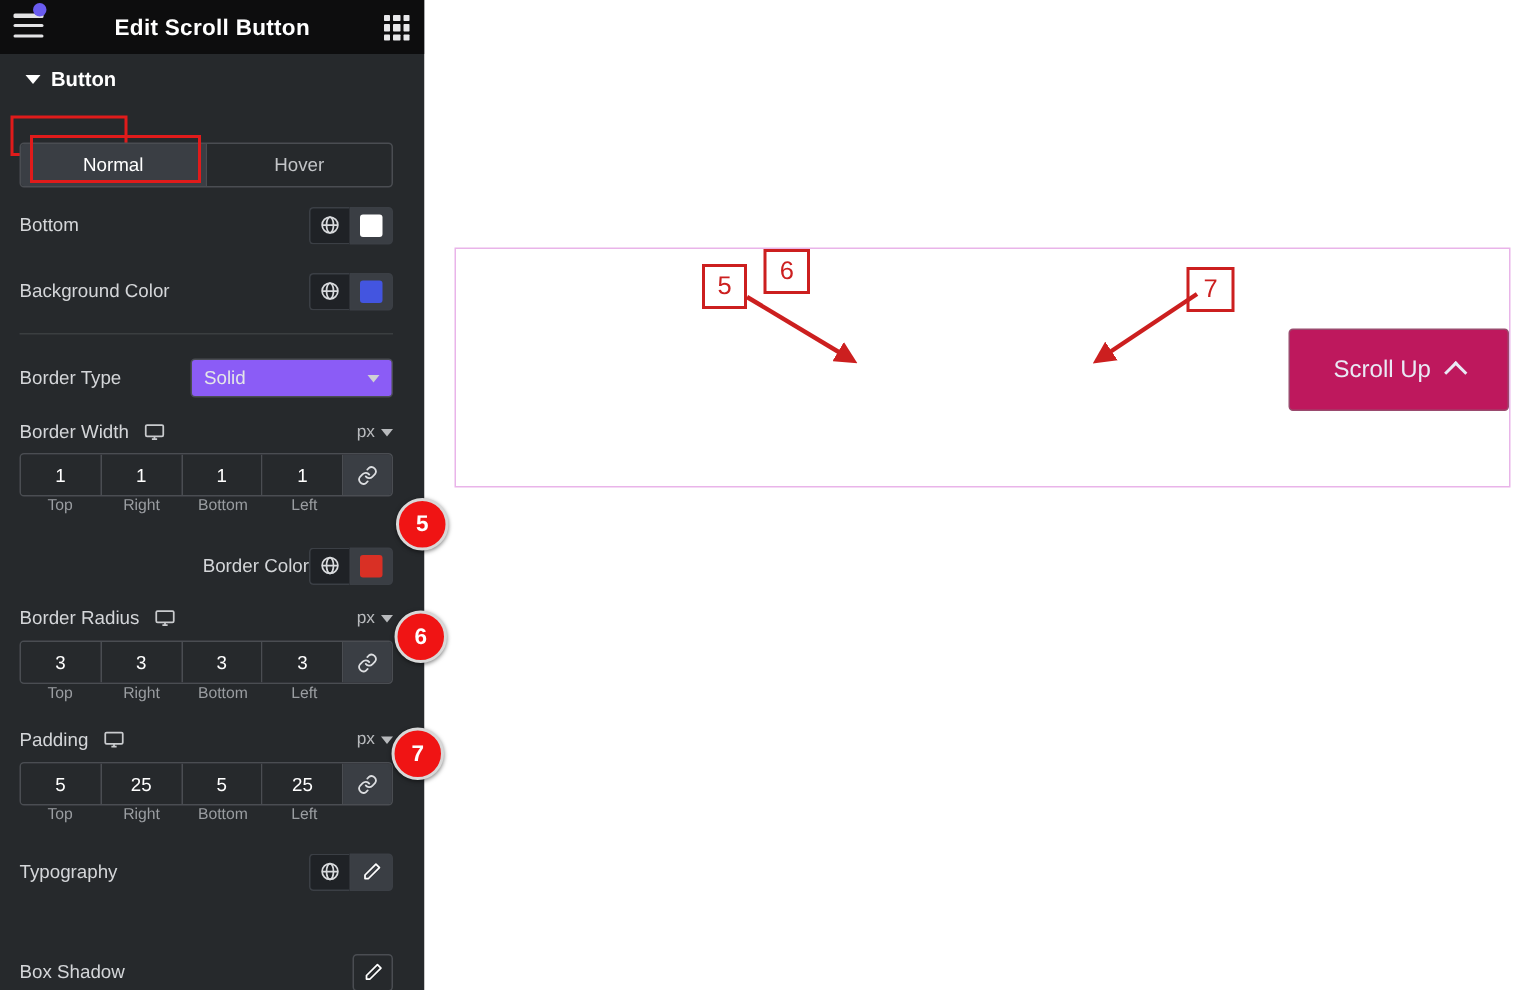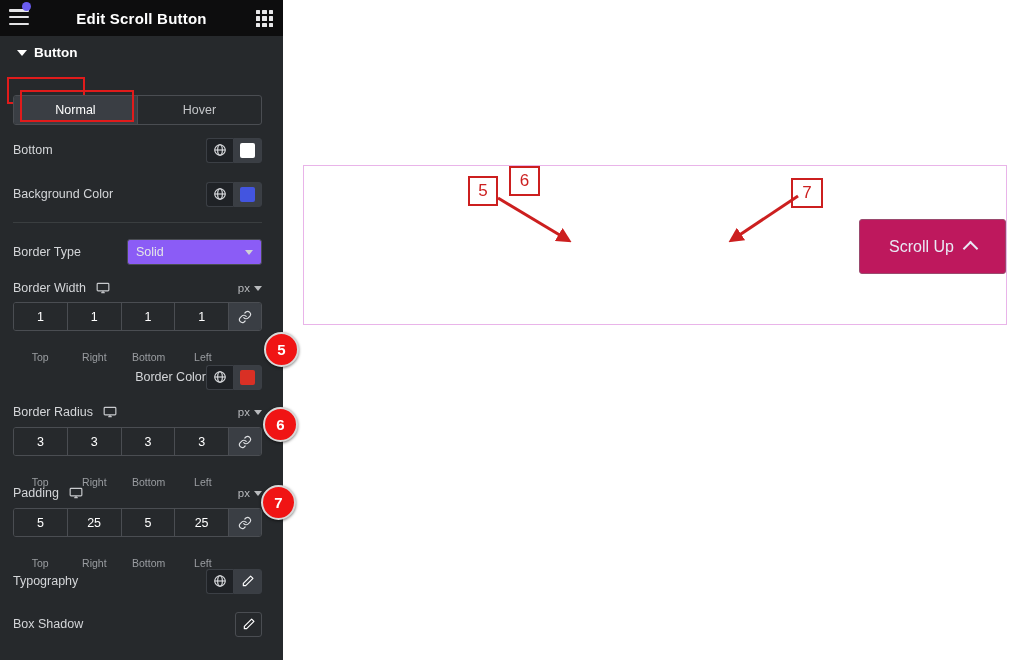--- a/index.html
+++ b/index.html
@@ -152,21 +152,21 @@
   .dims-inputs { display: flex; height: 29px; border: 1px solid #4a4d52; border-radius: 3px; overflow: hidden; }
   .dim-cell {
     flex: 1; display: flex; align-items: center; justify-content: center;
     background: #26292c; font-size: 12.5px; color: #ffffff;
     border-right: 1px solid #4a4d52; cursor: text;
   }
   .link-cell {
     width: 32px; display: flex; align-items: center; justify-content: center;
     background: #3a3e44; cursor: pointer;
   }
-  .dims-labels { display: flex; margin-top: 20px; }
+  .dims-labels { display: flex; margin-top: 0; }
   .dim-lbl {
     flex: 1; text-align: center; font-size: 10.5px; color: #9a9da1;
   }
   .dim-lbl-spacer { width: 32px; }
 
   
   .divider { position: absolute; left: 13px; width: 249px; height: 1px; background: #3a3e40; }
 
   
   #canvas {
@@ -450,21 +450,21 @@
           </svg>
         </span>
         <span class="pencil-active">
           <svg width="14" height="14" viewBox="0 0 24 24" fill="none" stroke="#ffffff" stroke-width="2" stroke-linejoin="round">
             <path d="M16.5 3.5l4 4L8 20H4v-4z"></path>
           </svg>
         </span>
       </span>
     </div>
 
-    <div class="row" style="top:611px; height:26px;">
+    <div class="row" style="top:635px; height:26px;">
       <span class="row-label">Box Shadow</span>
       <span class="single-btn">
         <svg width="14" height="14" viewBox="0 0 24 24" fill="none" stroke="#ffffff" stroke-width="2" stroke-linejoin="round">
           <path d="M16.5 3.5l4 4L8 20H4v-4z"></path>
         </svg>
       </span>
     </div>
 
   </div>
 

